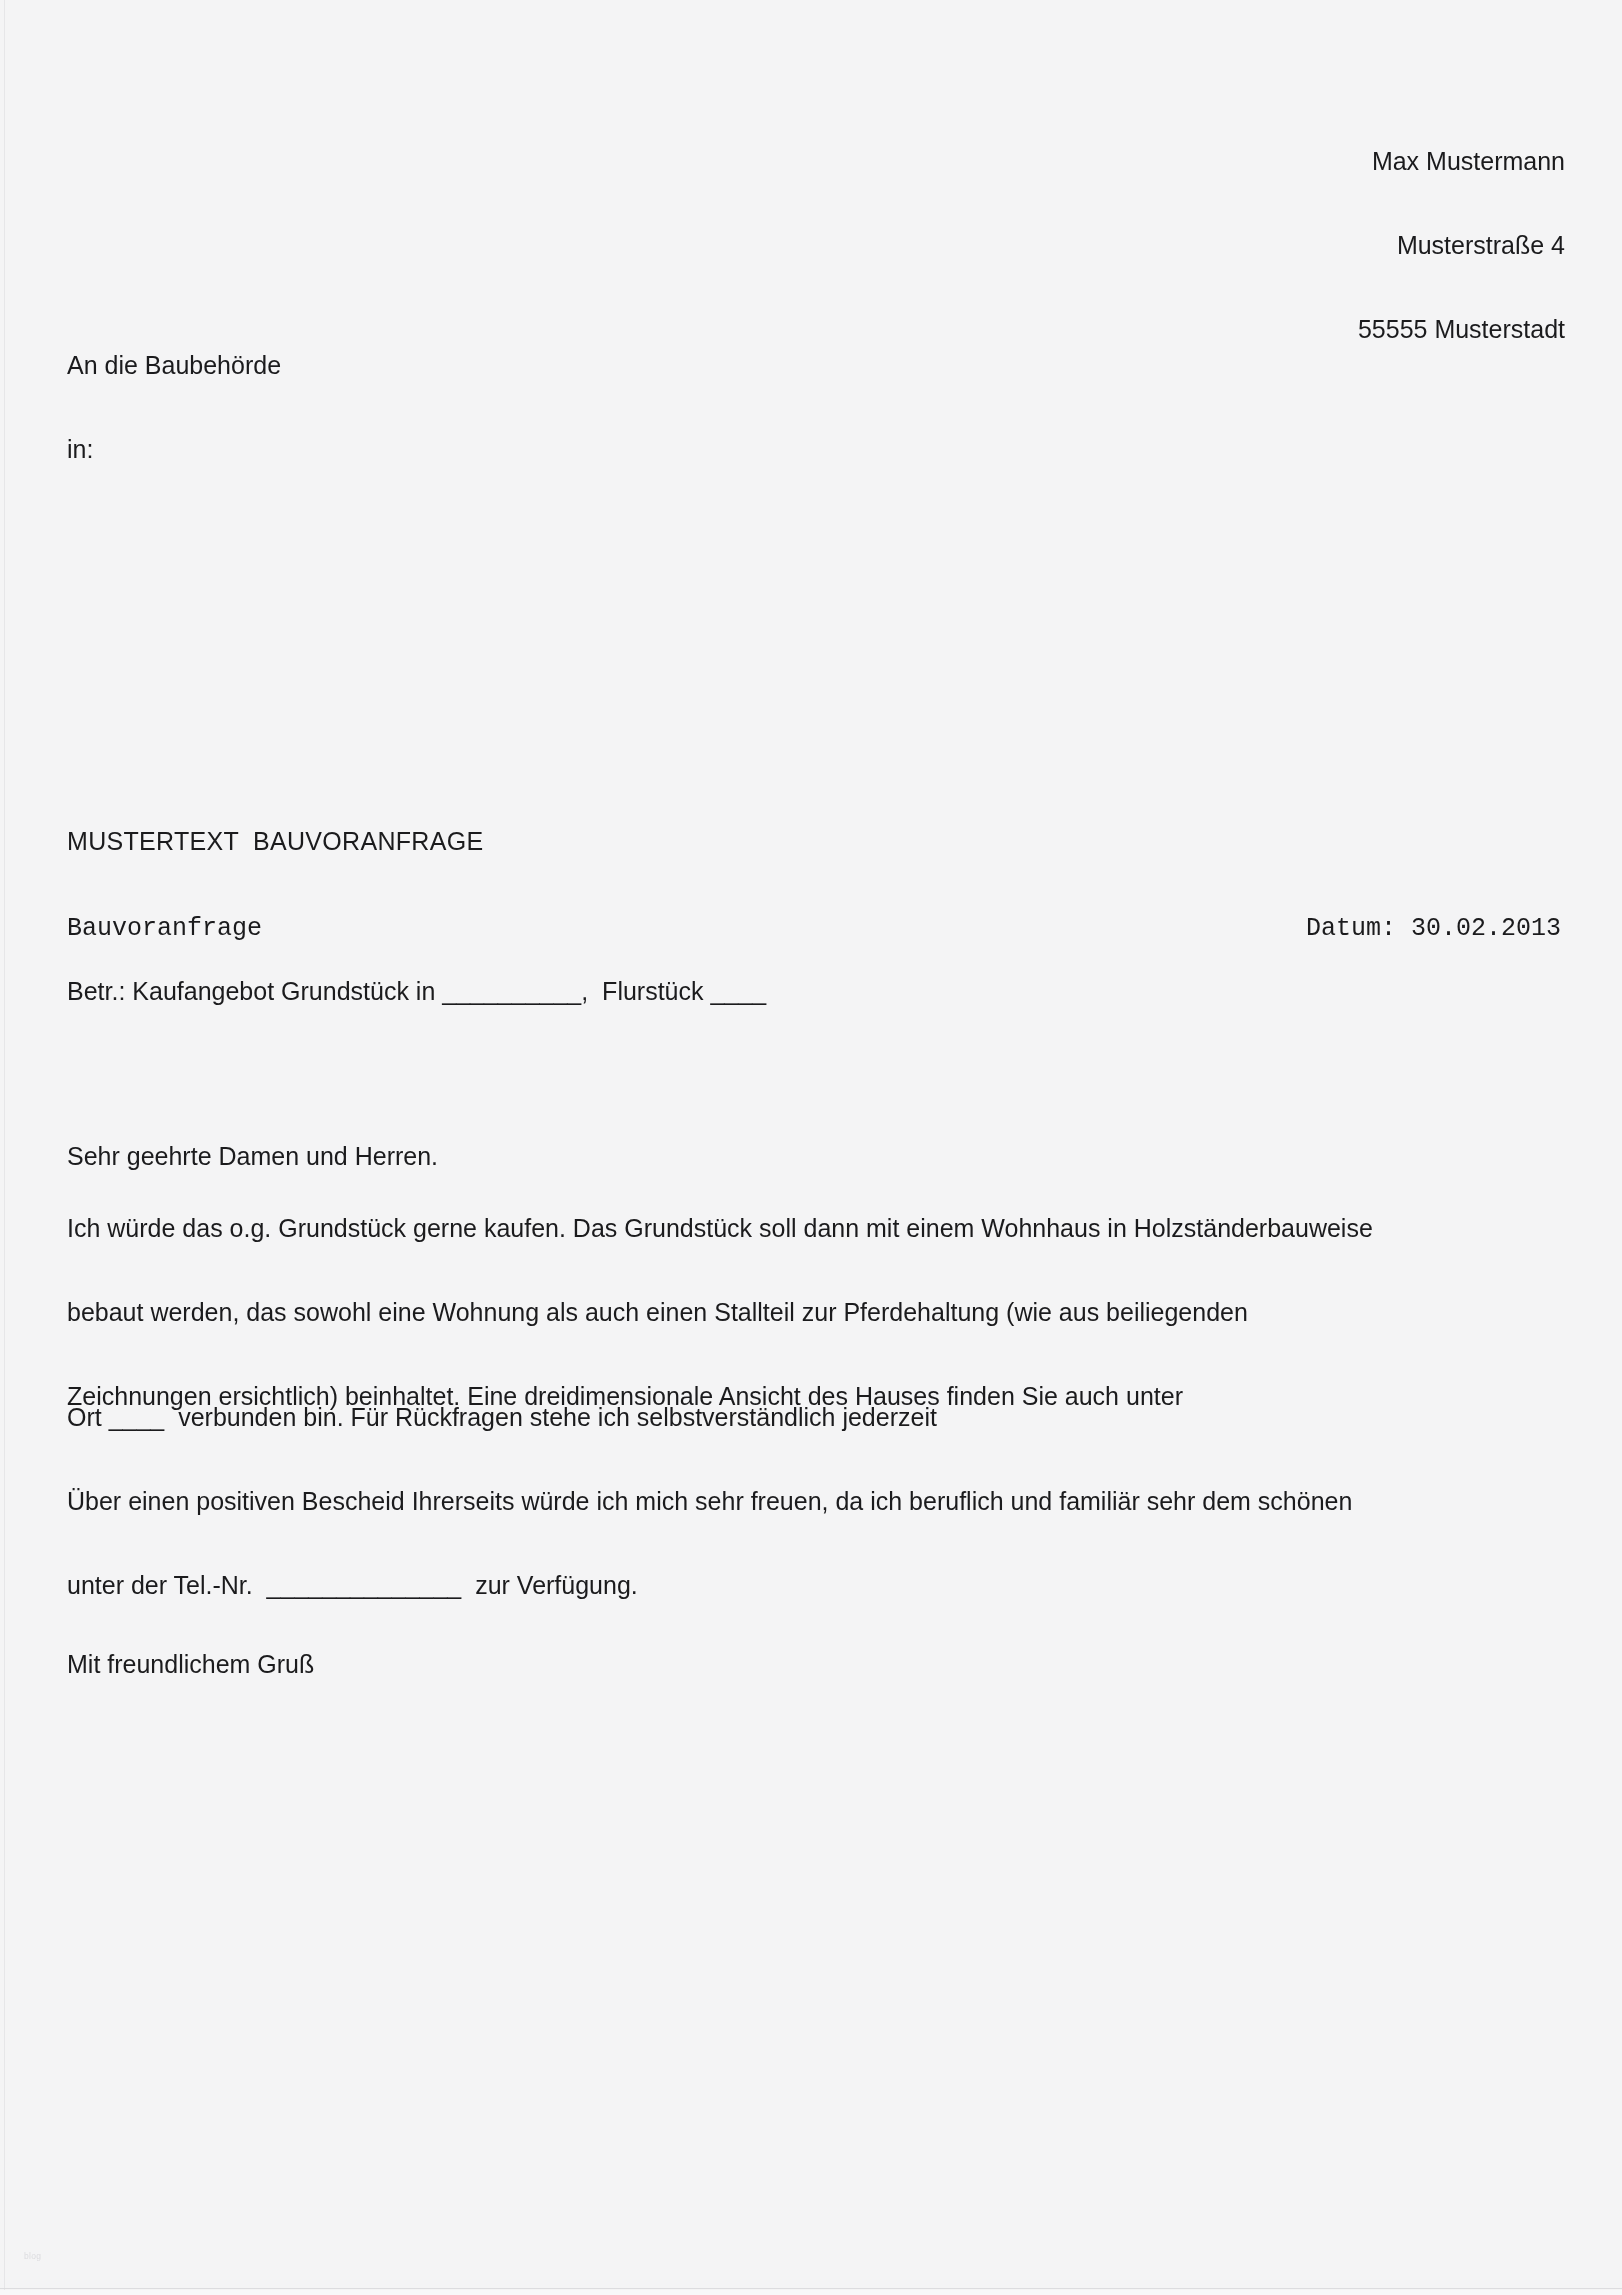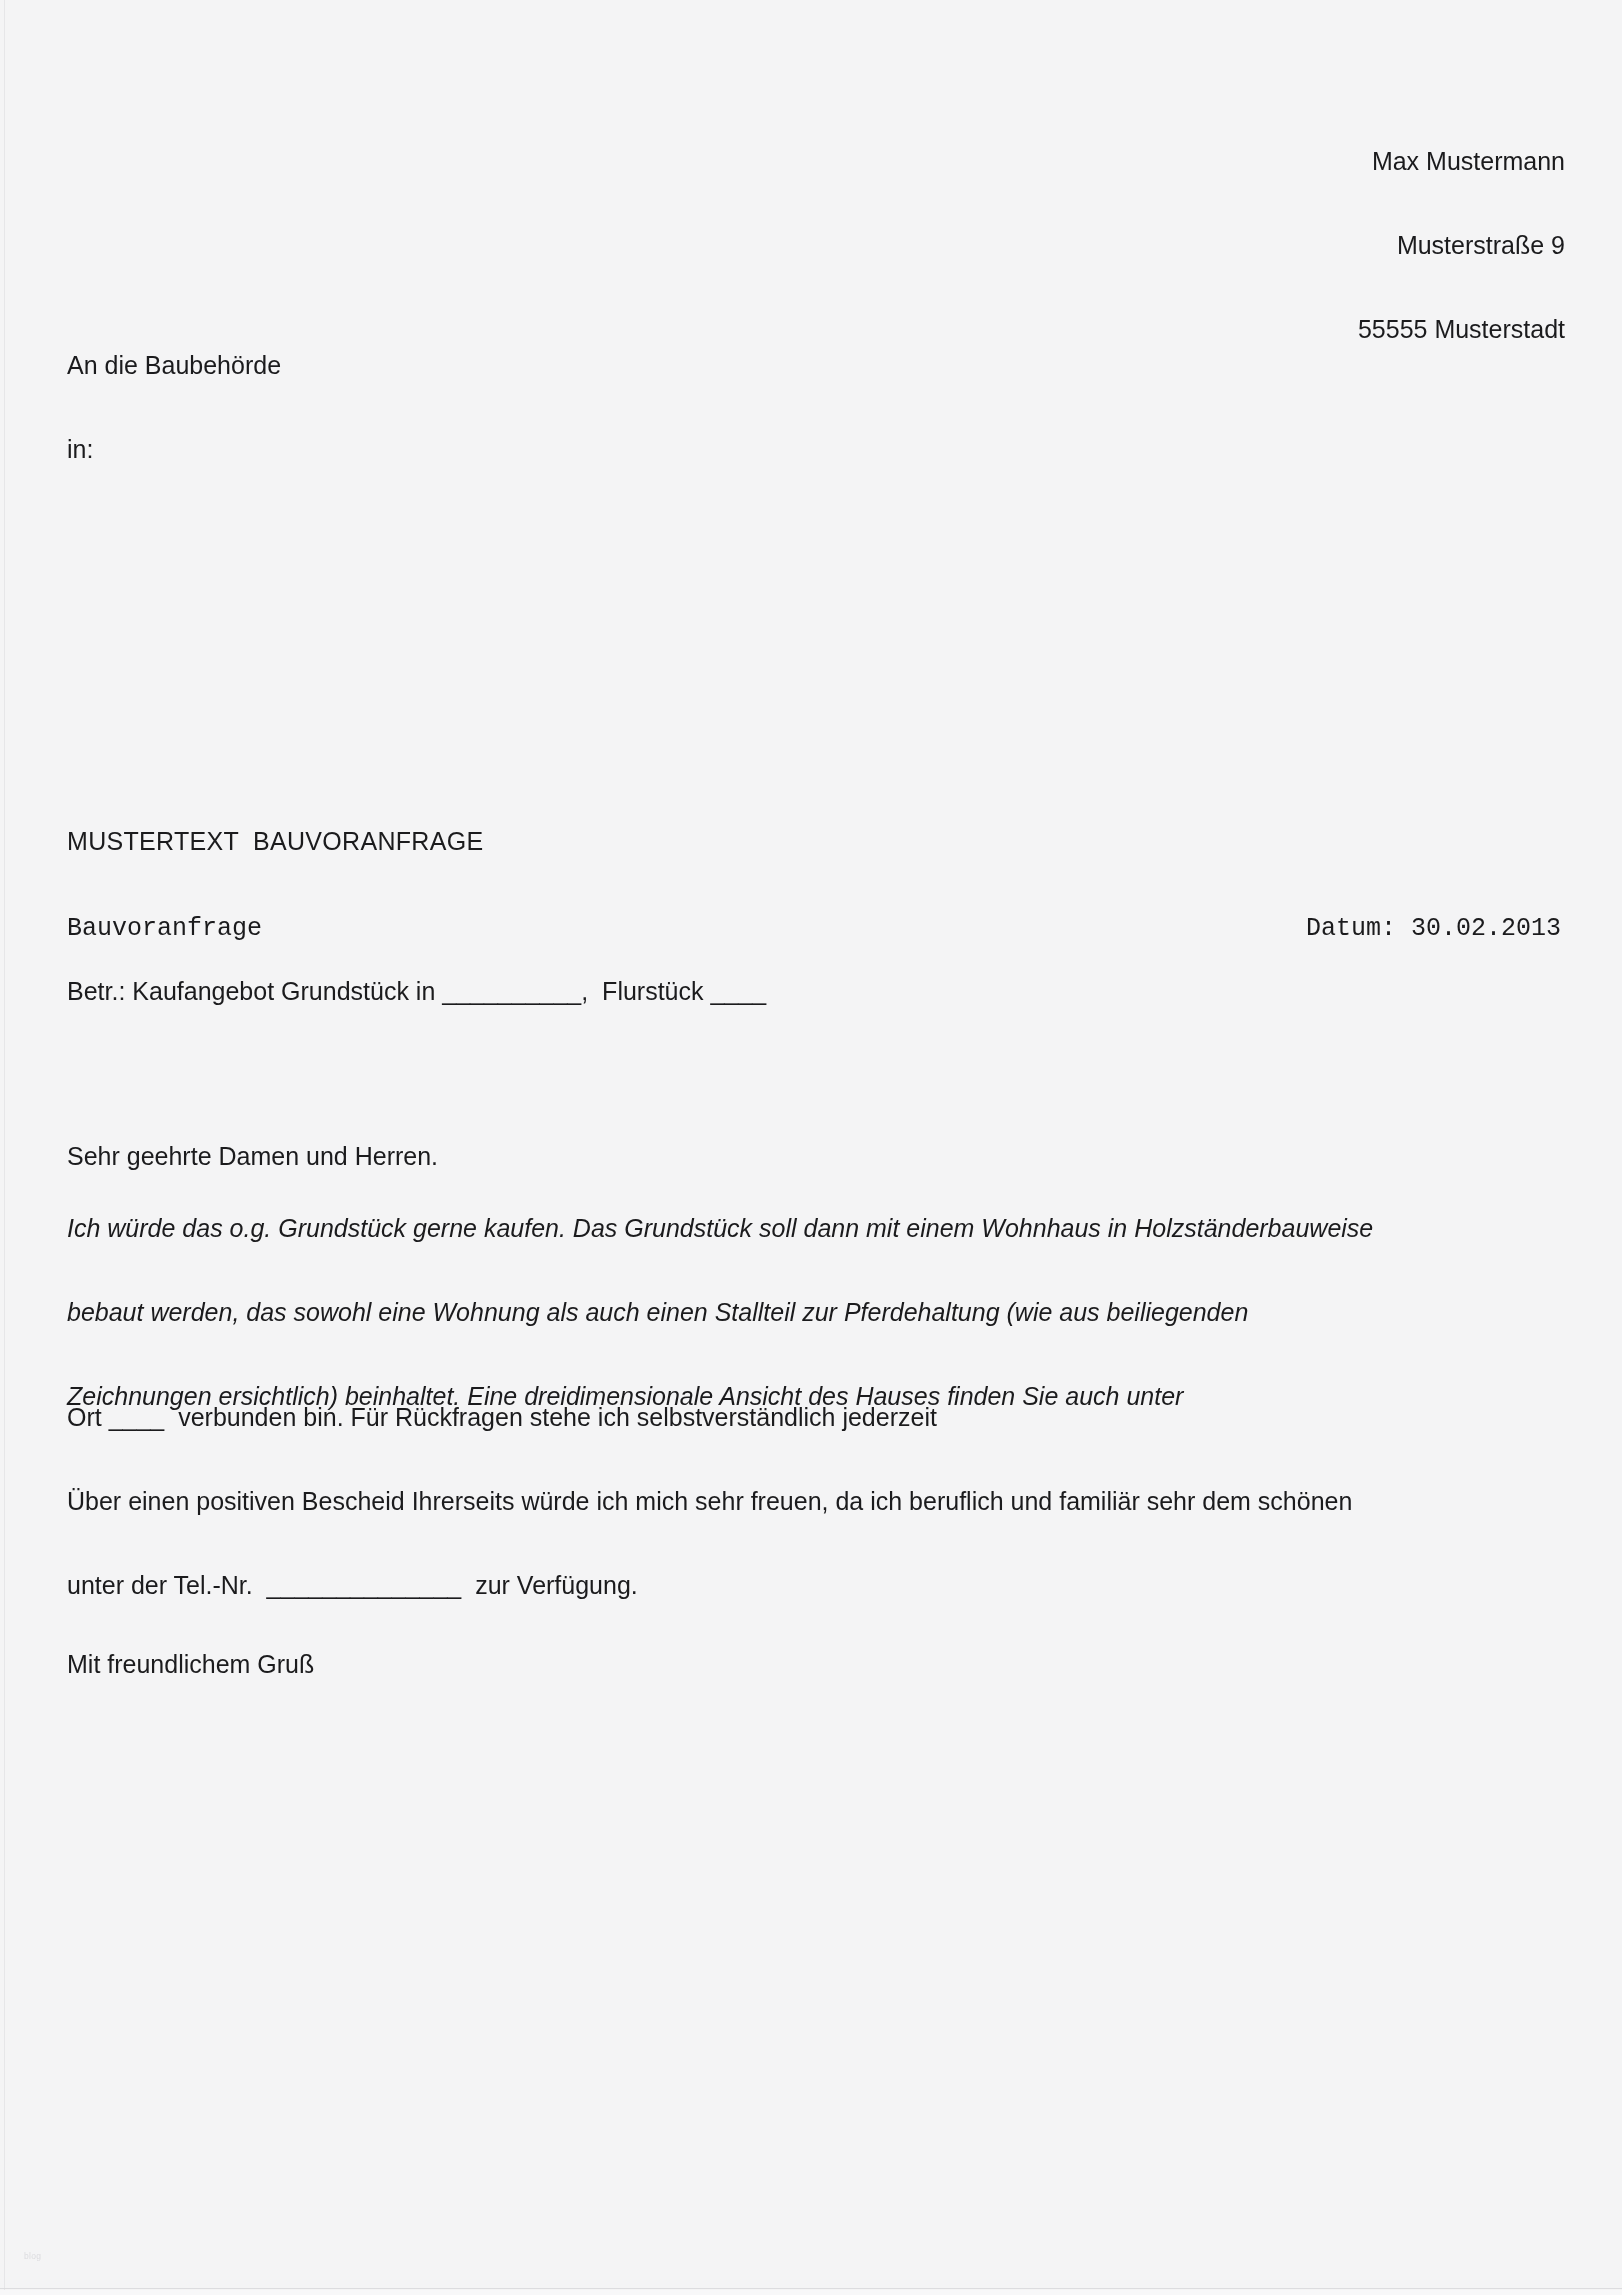--- a/index.html
+++ b/index.html
@@ -57,21 +57,20 @@
     left: 67px;
     top: 926px;
   }
   .salutation {
     left: 67px;
     top: 1091px;
   }
   .para1 {
     left: 67px;
     top: 1163px;
-    font-style: italic;
   }
   .para2 {
     left: 67px;
     top: 1352px;
   }
   .closing {
     left: 67px;
     top: 1599px;
   }
   .watermark {
@@ -109,21 +108,21 @@
 </style>
 </head>
 <body>
 
 <div class="page">
 
   <div class="edge-left"></div>
 
   <div class="block sender">
     <div class="txt">Max Mustermann</div>
-    <div class="txt">Musterstraße 9</div>
+    <div class="txt">Musterstraße 4</div>
     <div class="txt">55555 Musterstadt</div>
   </div>
 
   <div class="block recipient">
     <div class="txt">An die Baubehörde</div>
     <div class="txt">in:</div>
   </div>
 
   <div class="block title txt">MUSTERTEXT  BAUVORANFRAGE</div>
 

